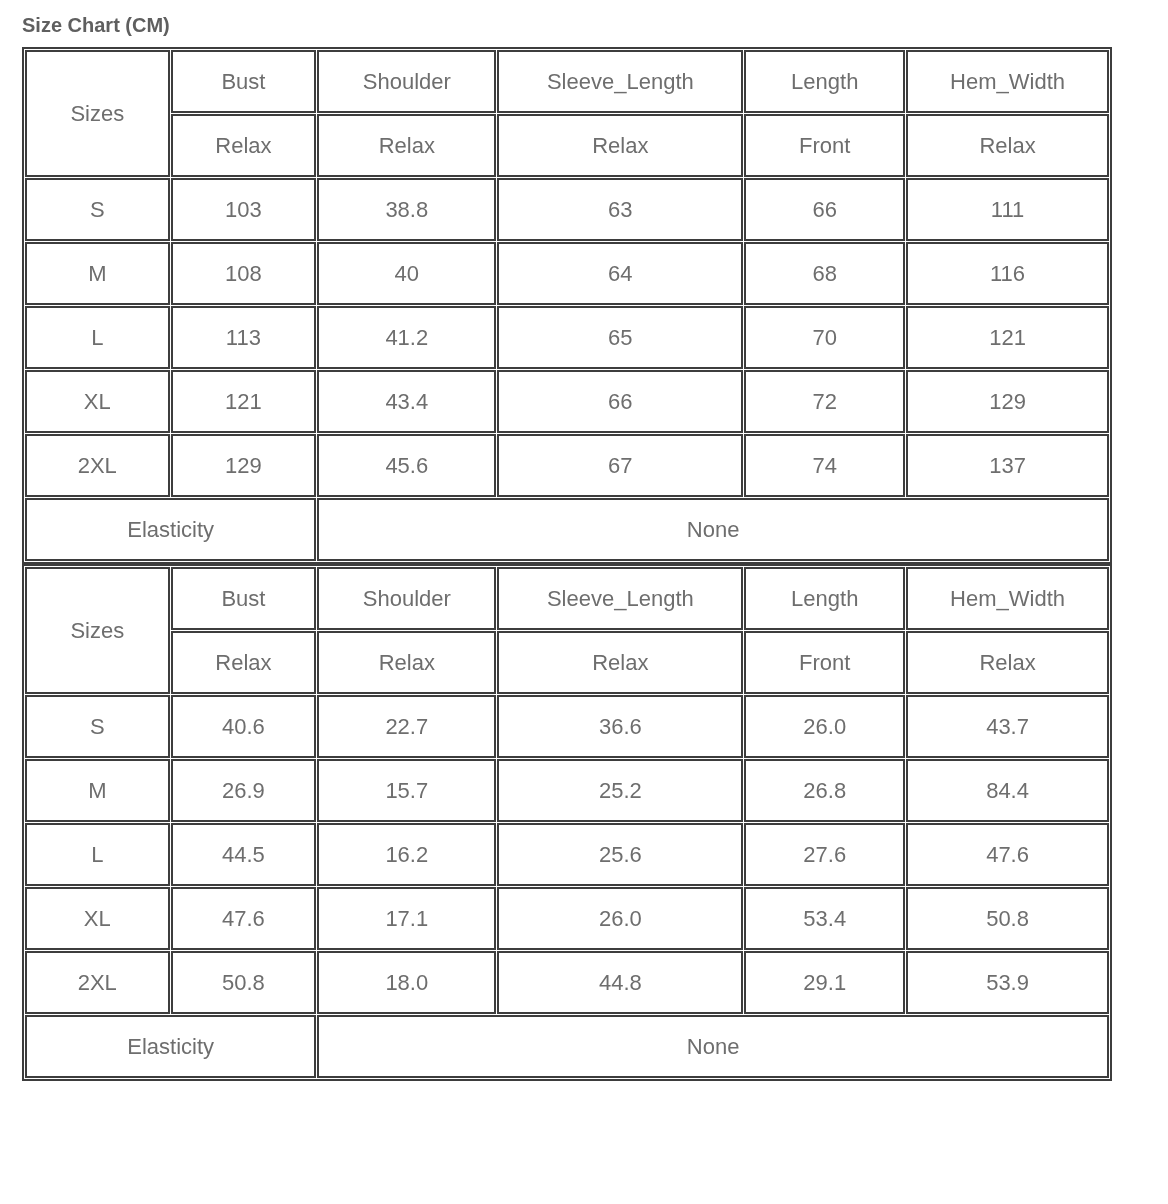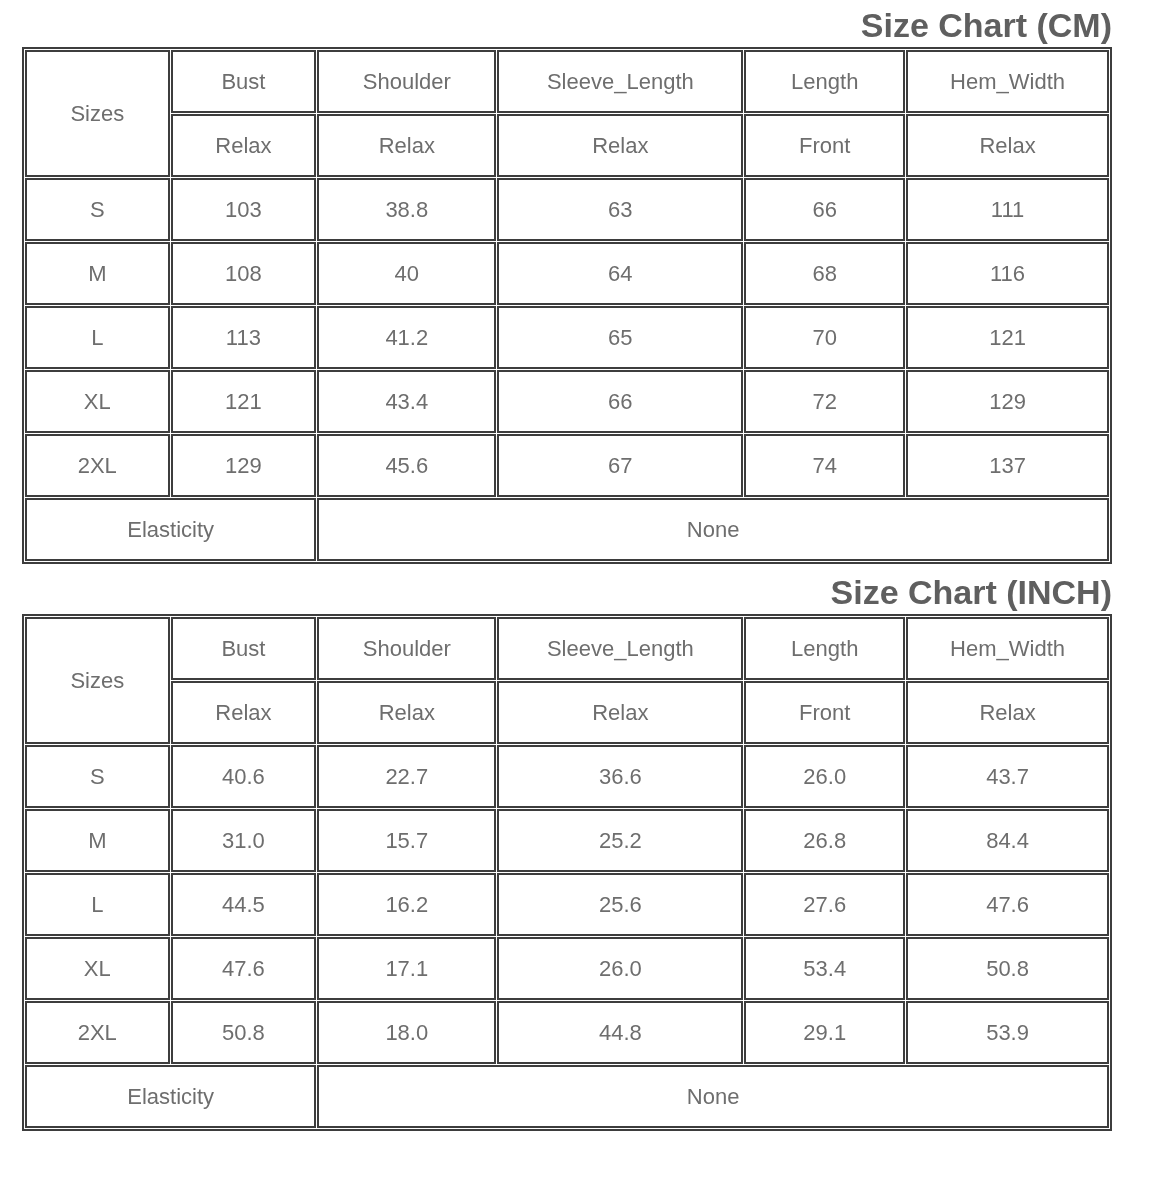--- a/index.html
+++ b/index.html
@@ -11,22 +11,22 @@
   body {
     width: 1168px;
     font-family: "Liberation Sans", "DejaVu Sans", sans-serif;
     color: #6e6e6e;
   }
   .size-chart-section {
     width: 1090px;
     margin-left: 22px;
   }
   .chart-title {
-    text-align: right;
-    font-size: 34px;
+    text-align: left;
+    font-size: 20px;
     line-height: 30px;
     font-weight: 700;
     color: #5f5f5f;
     margin: 0;
     padding: 10px 0 7px 0;
   }
   .size-chart-section.second .chart-title {
     padding: 13px 0 7px 0;
   }
   table.size-table {
@@ -123,21 +123,20 @@
         </tr>
         <tr>
           <td colspan="2">Elasticity</td>
           <td colspan="4">None</td>
         </tr>
       </tbody>
     </table>
 </div>
 
 <div class="size-chart-section second">
-  <h2 class="chart-title">Size Chart (INCH)</h2>
   <table class="size-table">
       <colgroup>
         <col style="width: 13.4%;">
         <col style="width: 13.5%;">
         <col style="width: 16.6%;">
         <col style="width: 22.8%;">
         <col style="width: 14.9%;">
         <col style="width: 18.8%;">
       </colgroup>
       <tbody>
@@ -159,21 +158,21 @@
         <tr>
           <td>S</td>
           <td>40.6</td>
           <td>22.7</td>
           <td>36.6</td>
           <td>26.0</td>
           <td>43.7</td>
         </tr>
         <tr>
           <td>M</td>
-          <td>31.0</td>
+          <td>26.9</td>
           <td>15.7</td>
           <td>25.2</td>
           <td>26.8</td>
           <td>84.4</td>
         </tr>
         <tr>
           <td>L</td>
           <td>44.5</td>
           <td>16.2</td>
           <td>25.6</td>

